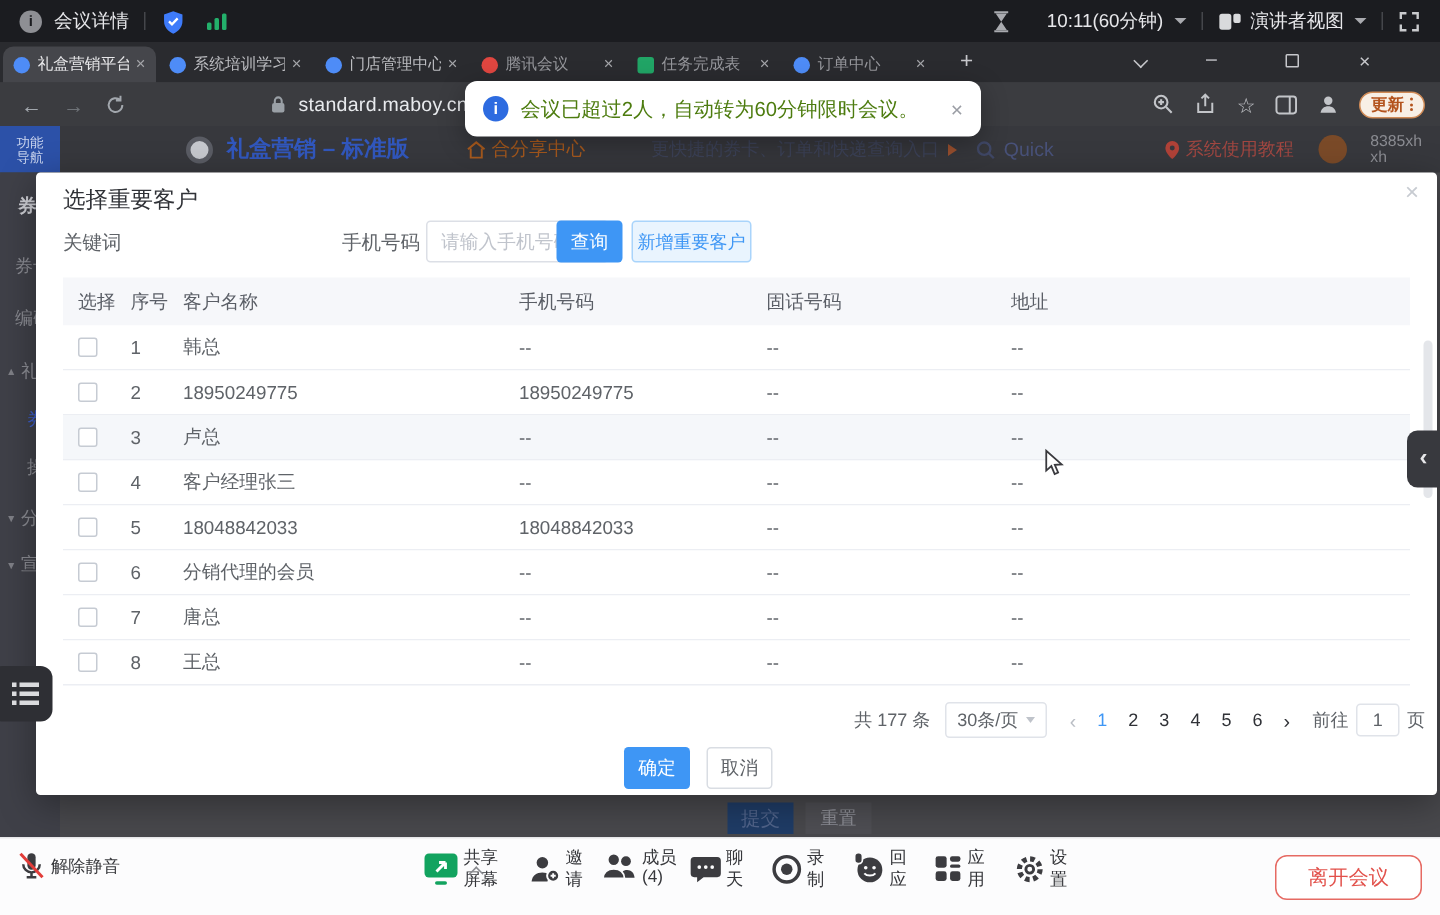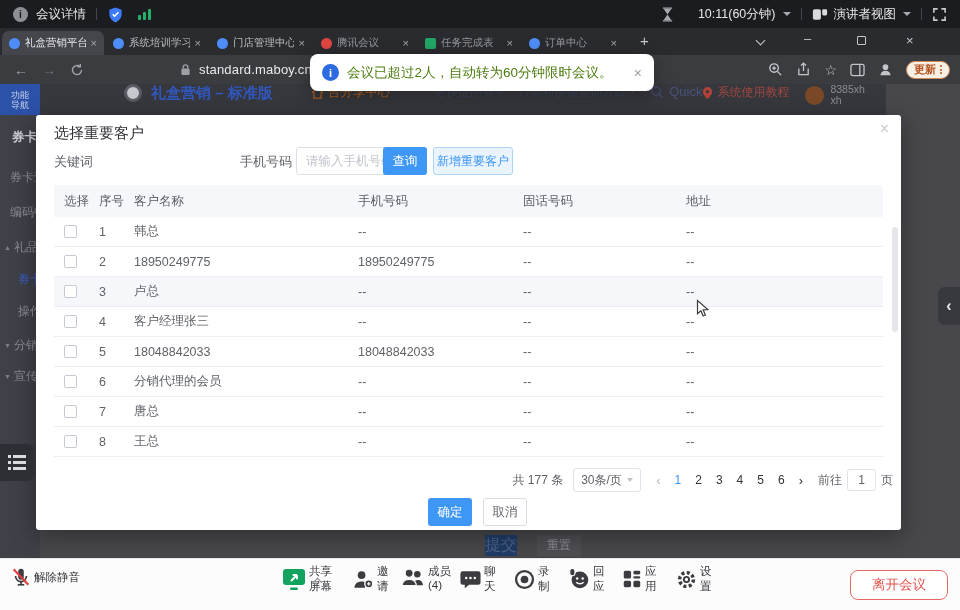--- a/index.html
+++ b/index.html
@@ -25,41 +25,41 @@
 
 .addrbar{position:absolute;top:55px;left:0;width:960px;height:29px;background:#3B3C40;display:flex;align-items:center}
 .navg{font-size:14px;color:#A2A7AD;margin-left:14px}
 .navg.dim{color:#6F7378}
 .urltxt{font-size:13px;color:#E8EAED;margin-left:8px;letter-spacing:.2px}
 .aricons{margin-left:auto;display:flex;align-items:center;gap:13px;margin-right:10px}
 .updpill{height:18px;border:1px solid #D08A55;background:#F8EFE5;border-radius:9px;display:flex;align-items:center;gap:4px;padding:0 7px;color:#B4541E;font-size:11px;font-weight:bold}
 .kdots{display:flex;flex-direction:column;gap:1.5px}
 .kdots i{width:2px;height:2px;background:#B4541E;border-radius:50%}
 
-.apphead{position:absolute;top:84px;left:0;width:886px;height:31px;background:#37383D;display:flex;align-items:flex-start}
+.apphead{position:absolute;top:84px;left:0;width:960px;height:31px;background:#37383D;display:flex;align-items:center}
 .navbox{width:40px;height:31px;background:#2C51A8;color:#C9D4EE;font-size:9px;line-height:10px;display:flex;flex-direction:column;align-items:center;justify-content:center;flex:none}
 .logo{width:18px;height:18px;border-radius:50%;background:#C6C8CE;border:3px solid #5A5C64;margin-left:84px;flex:none}
 .brand{color:#3157BD;font-weight:bold;font-size:15px;margin-left:9px;white-space:nowrap}
 .sharec{display:flex;align-items:center;gap:4px;color:#AD5D1F;font-size:12.5px;margin-left:38px;white-space:nowrap}
 .notice{color:#3E445A;font-size:12px;margin-left:44px;white-space:nowrap}
 .ptr{width:0;height:0;border-top:4px solid transparent;border-bottom:4px solid transparent;border-left:6px solid #9E5230;margin-left:6px}
 .quick{display:flex;align-items:center;gap:5px;color:#49527A;font-size:13px;margin-left:12px}
 .tut{display:flex;align-items:center;gap:4px;color:#A14741;font-size:12px;margin-left:auto;white-space:nowrap}
-.huser{display:flex;align-items:center;gap:6px;margin:0 24px 0 16px}
+.huser{display:flex;align-items:center;gap:16px;margin:0 12px 0 16px}
 .avatar{width:19px;height:19px;border-radius:50%;background:#7A4A28;flex:none}
 .uname{font-size:10.5px;color:#8B8C92;line-height:11px}
 
 .sidebar{position:absolute;left:0;top:115px;width:40px;height:443px;background:#3F4048;overflow:hidden}
 .snav{position:absolute;left:10px;white-space:nowrap;font-size:12px;color:#8A8B92}
 .snav .m{font-size:7px;color:#7E7F86;margin-right:3px;vertical-align:1px}
 .snav.hd{left:12px;font-weight:bold;color:#CDCED4;font-size:12.5px}
 .snav.sub{left:18px}
 .snav.act{left:18px;color:#3B5ECE}
 
-.modal{position:absolute;left:36px;top:115px;width:865px;height:415px;background:#fff;border-radius:3px;box-shadow:0 6px 24px rgba(0,0,0,.35)}
+.modal{position:absolute;left:24px;top:115px;width:934px;height:415px;background:#fff;border-radius:3px;box-shadow:0 6px 24px rgba(0,0,0,.35)}
 .mtitle{position:absolute;left:18px;top:9px;font-size:15px;color:#303237}
 .mclose{position:absolute;right:12px;top:5px;font-size:16px;color:#C7CBD1}
 .flab{position:absolute;top:38px;font-size:13px;color:#5F6368}
 .finput{position:absolute;top:32px;width:122px;height:28px;border:1px solid #DCDFE6;border-radius:3px;padding:0 9px;font-size:12.5px;color:#333;outline:none;font-family:inherit}
 .finput::placeholder{color:#C0C4CC}
 .btn-search{position:absolute;left:347px;top:32px;width:44px;height:28px;background:#3E96F5;border-radius:3px;color:#fff;font-size:12.5px;display:flex;align-items:center;justify-content:center}
 .btn-add{position:absolute;left:397px;top:32px;width:80px;height:28px;background:#E9F4FE;border:1px solid #A9D4FB;border-radius:3px;color:#3E96F5;font-size:12px;display:flex;align-items:center;justify-content:center}
 .tgrid{display:grid;grid-template-columns:35px 35px 224px 165px 163px 1fr;align-items:center;padding-left:10px}
 .thead{position:absolute;left:18px;right:18px;top:70px;height:32px;background:#F6F7FA;font-size:12.5px;color:#5A5E66}
 .trow{position:absolute;left:18px;right:18px;height:30px;font-size:12.5px;color:#5F6368;border-bottom:1px solid #ECEEF3;background:#fff}
@@ -69,21 +69,21 @@
 .pag{position:absolute;right:8px;top:352px;height:26px;display:flex;align-items:center;font-size:12px;color:#5F6368}
 .psel{width:68px;height:24px;border:1px solid #E0E3E9;border-radius:3px;display:flex;align-items:center;justify-content:space-between;padding:0 7px;margin:0 8px 0 10px;color:#5F6368}
 .selcar{width:0;height:0;border-left:3.5px solid transparent;border-right:3.5px solid transparent;border-top:4px solid #BFC3CA}
 .parrow{margin:0 7px;font-size:13px}.parrow.prev{color:#B9BDC4}.parrow.next{color:#303237}
 .pnum{margin:0 7px;color:#303237}.pnum.cur{color:#3E96F5}
 .gotol{margin-left:8px}
 .ginput{width:29px;height:22px;border:1px solid #E0E3E9;border-radius:3px;text-align:center;font-size:12px;color:#5F6368;margin:0 5px;outline:none;font-family:inherit}
 .okbtn{position:absolute;left:392px;top:383px;width:44px;height:28px;background:#3E96F5;border-radius:3px;color:#fff;font-size:12.5px;display:flex;align-items:center;justify-content:center}
 .cancelbtn{position:absolute;left:447px;top:383px;width:44px;height:28px;background:#fff;border:1px solid #D9DDE3;border-radius:3px;color:#5F6368;font-size:12.5px;display:flex;align-items:center;justify-content:center}
 
-.submitb{position:absolute;left:485px;top:535px;width:32px;height:21px;background:#1F3C66;color:#51648A;font-size:16px;display:flex;align-items:center;justify-content:center}
+.submitb{position:absolute;left:485px;top:535px;width:44px;height:21px;background:#1F3C66;color:#51648A;font-size:13px;display:flex;align-items:center;justify-content:center}
 .resetb{position:absolute;left:537px;top:535px;width:44px;height:21px;background:#4E4E53;color:#8E8F96;font-size:12px;display:flex;align-items:center;justify-content:center}
 
 .rhandle{position:absolute;right:0;top:287px;width:22px;height:38px;background:#38393E;border-radius:7px 0 0 7px;color:#E8E8EA;display:flex;align-items:center;justify-content:center;font-size:16px;font-weight:bold}
 .lfab{position:absolute;left:-6px;top:444px;width:41px;height:37px;background:#2E2F34;border-radius:8px;display:flex;flex-direction:column;align-items:center;justify-content:center;gap:3px;padding-left:4px}
 .lrow{display:flex;align-items:center;gap:2px}
 .ldot{width:3px;height:3px;background:#DADBDD}
 .lbar{width:13px;height:3px;background:#DADBDD}
 
 .toast{position:absolute;left:310px;top:54px;width:344px;height:37px;background:#fff;border-radius:8px;box-shadow:0 5px 18px rgba(0,0,0,.3);display:flex;align-items:center;padding:0 12px;gap:8px;z-index:50}
 .ticon{width:17px;height:17px;border-radius:50%;background:#2D6BE0;color:#fff;font-size:11px;font-weight:bold;display:flex;align-items:center;justify-content:center;flex:none}

